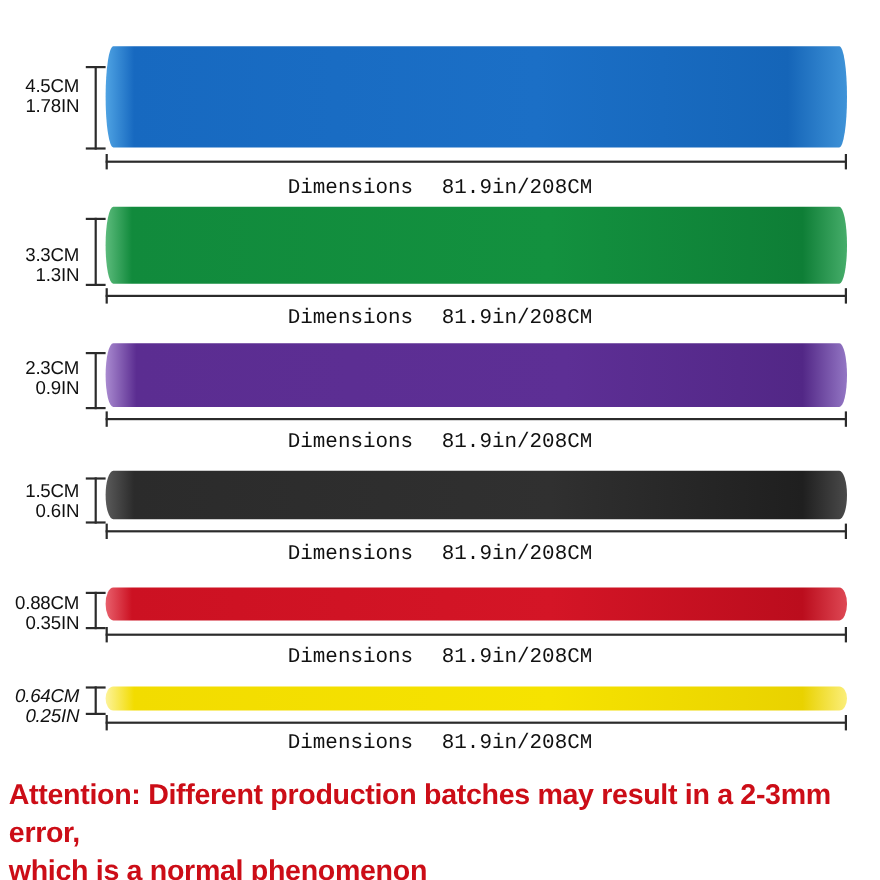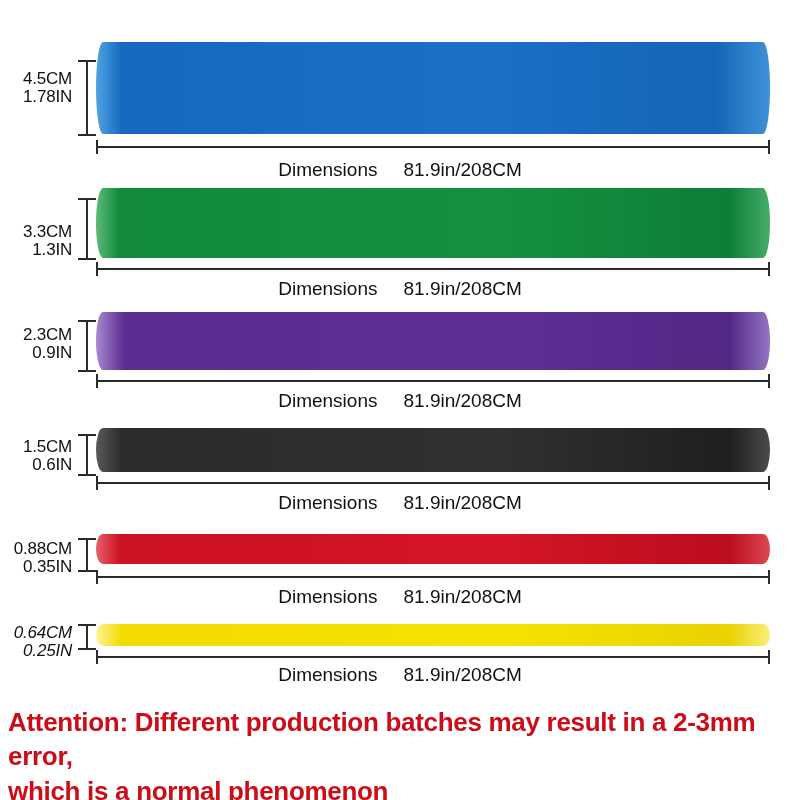--- a/index.html
+++ b/index.html
@@ -104,20 +104,21 @@
 
   
   .length-caption {
     position: absolute;
     left: 0;
     width: 800px;
     text-align: center;
     color: #111111;
     font-size: 19px;
     white-space: nowrap;
+    font-family: Liberation Mono, monospace;
   }
   .length-caption .lbl { margin-right: 26px; }
 
   
   #attention {
     position: absolute;
     left: 8px;
     top: 705px;
     width: 788px;
     color: #cc0d17;

